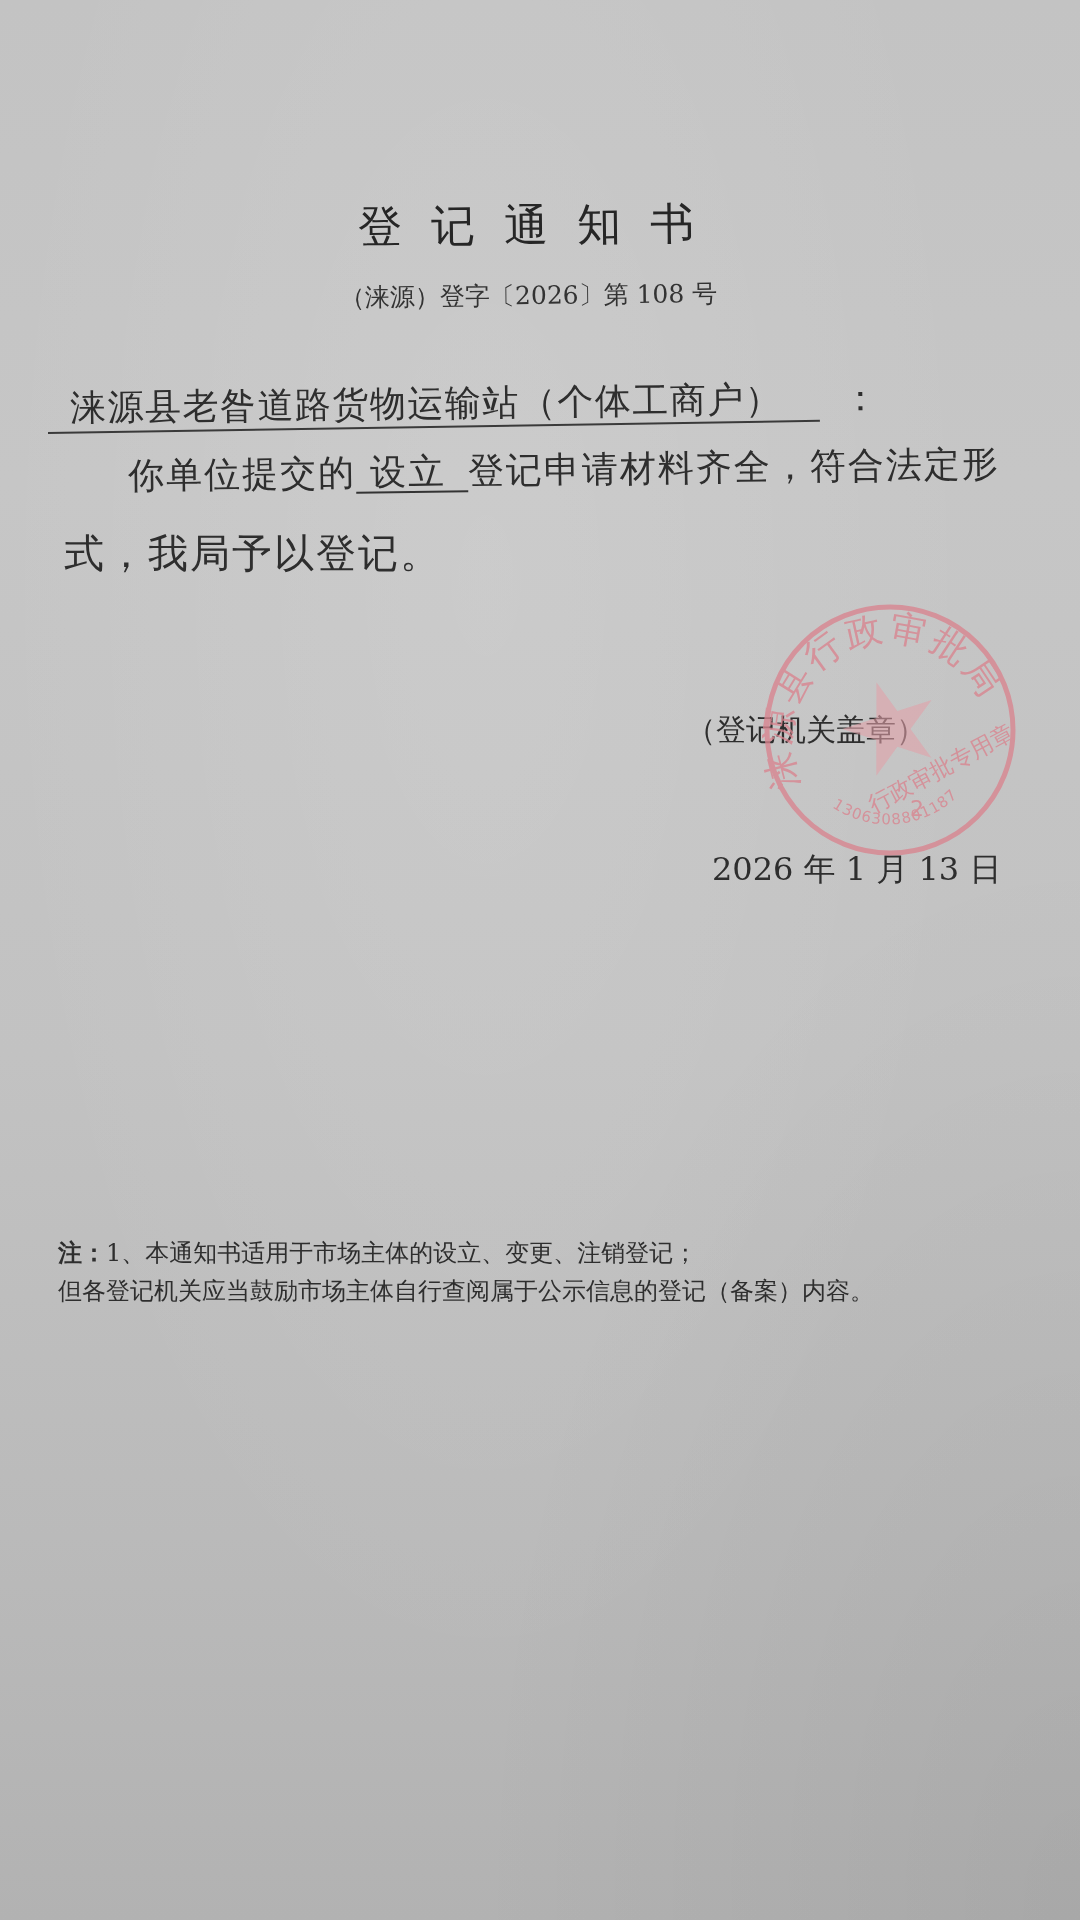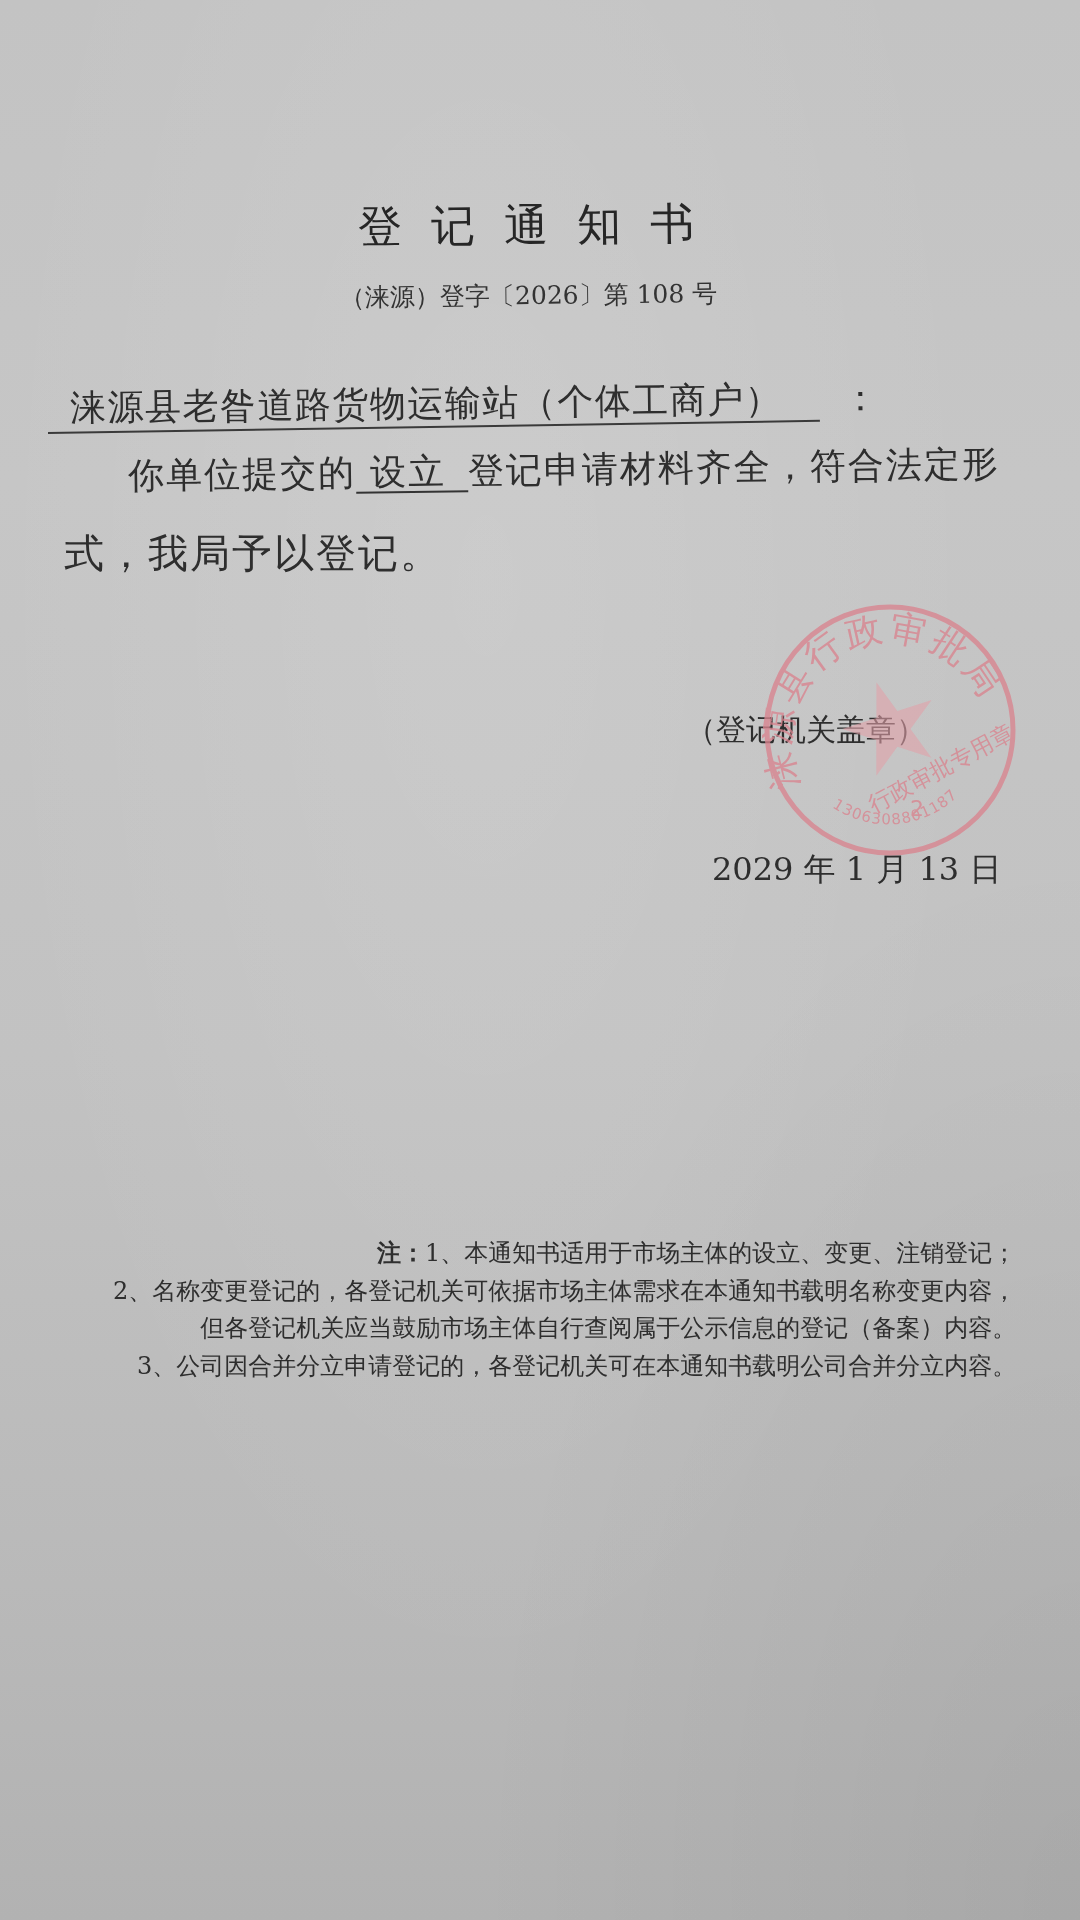--- a/index.html
+++ b/index.html
@@ -56,21 +56,21 @@
   .date {
     left: 712px; top: 848px; font-size: 32px; color: #2e2e2e;
   }
   .stamp {
     left: 762px; top: 602px; width: 256px; height: 256px;
     opacity: 0.78;
   }
   .notes {
     left: 58px; top: 1234px; font-size: 24px; line-height: 37.5px; color: #2e2e2e;
   }
-  .notes .line { display: block; white-space: nowrap; text-align: right; }
+  .notes .line { display: block; white-space: nowrap; }
   .notes .indent { padding-left: 55px; }
   .notes b { font-weight: bold; }
 </style>
 </head>
 <body>
 
 <div class="page">
 
   <div class="abs title">登记通知书</div>
 
@@ -82,21 +82,21 @@
   <div class="abs recipient-underline"></div>
 
   <div class="abs body1">
     <span>你单位提交的</span><span class="blank">设立</span><span>登记申请材料齐全，符合法定形</span>
   </div>
 
   <div class="abs body2">式，我局予以登记。</div>
 
   <div class="abs seal-label">（登记机关盖章）</div>
 
-  <div class="abs date">2029 年 1 月 13 日</div>
+  <div class="abs date">2026 年 1 月 13 日</div>
 
   <svg class="abs stamp" viewBox="0 0 256 256" xmlns="http://www.w3.org/2000/svg">
     <defs>
       <path id="arcTop" d="M 42 190 A 100 100 0 1 1 214 190" fill="none"></path>
       <path id="arcBottom" d="M 70 205 A 100 100 0 0 0 200 190" fill="none"></path>
     </defs>
     <circle cx="128" cy="128" r="123" fill="none" stroke="#d9848f" stroke-width="5"></circle>
     <text font-family="DejaVu Sans, sans-serif" font-size="36" fill="#d9848f" letter-spacing="4">
       <textPath href="#arcTop" startOffset="2%">涞源县行政审批局</textPath>
     </text>
@@ -105,18 +105,16 @@
       <text x="104" y="190" font-family="DejaVu Sans, sans-serif" font-size="23" fill="#d9848f">行政审批专用章</text>
     </g>
     <text x="148" y="214" font-family="DejaVu Sans, sans-serif" font-size="22" fill="#d9848f">2</text>
     <text font-family="DejaVu Sans, sans-serif" font-size="15" fill="#d9848f" letter-spacing="1">
       <textPath href="#arcBottom" startOffset="0%">1306308801187</textPath>
     </text>
   </svg>
 
   <div class="abs notes">
     <span class="line"><b>注：</b><span>1、本通知书适用于市场主体的设立、变更、注销登记；</span></span>
-    <span class="line indent">2、名称变更登记的，各登记机关可依据市场主体需求在本通知书载明名称变更内容，</span>
     <span class="line">但各登记机关应当鼓励市场主体自行查阅属于公示信息的登记（备案）内容。</span>
-    <span class="line indent">3、公司因合并分立申请登记的，各登记机关可在本通知书载明公司合并分立内容。</span>
   </div>
 
 </div>
 
 </body></html>

